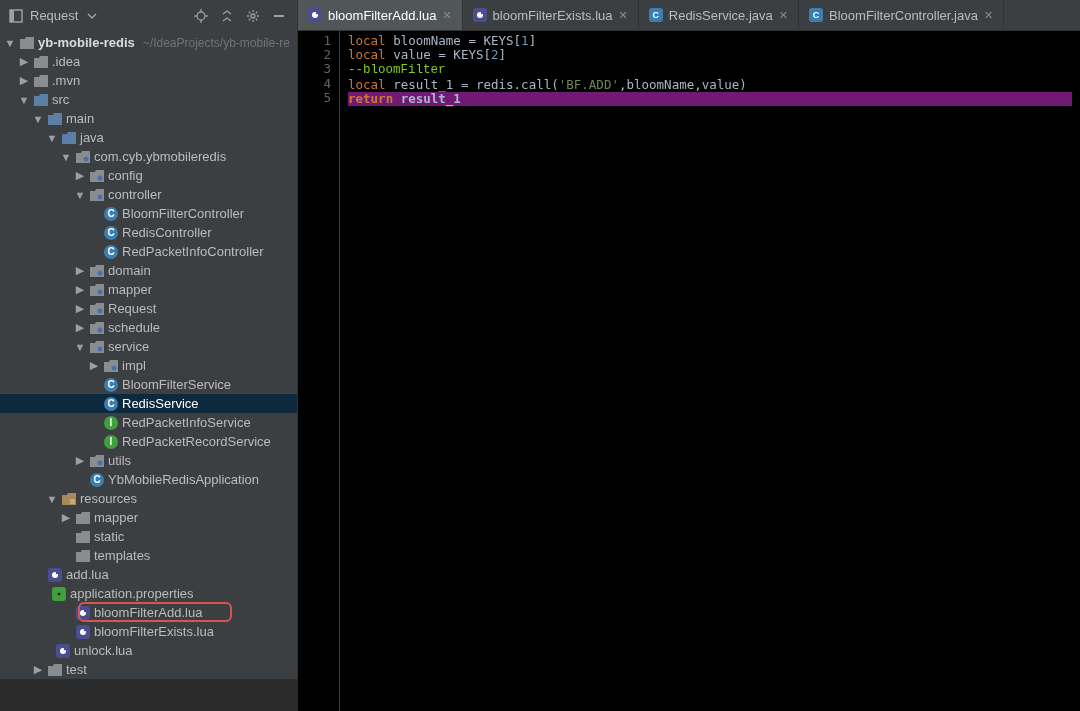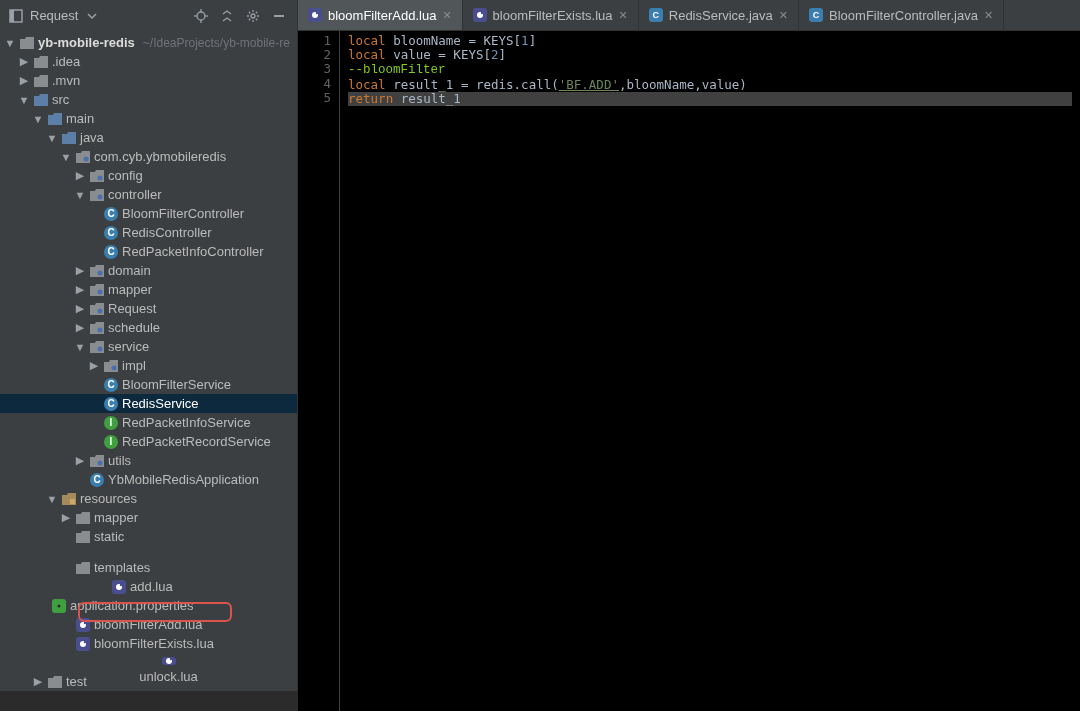--- a/index.html
+++ b/index.html
@@ -68,24 +68,24 @@
   .gutter {
     width:42px; background:#000; color:#606366;
     text-align:right; padding:3px 8px 0 0; line-height:14.2px;
     border-right:1px solid #404040;
   }
   .code {
     flex:1; padding:3px 8px 0 8px; line-height:14.2px;
     white-space:pre; color:#A9B7C6;
   }
   .line { display:block; }
-  .line.curr { background:#404040; }
+  .line.curr { background:#701a75;font-weight:bold; }
   .kw { color:#CC7832; }
   .num { color:#6897BB; }
-  .str { color:#6A8759;text-decoration:underline; }
+  .str { color:#6A8759; }
   .cmt { color:#84cc16;font-family:Liberation Mono, monospace; }
   .sidebar-wrap { position:relative; width:298px; }
   svg { display:block; }
   .ico-btn { display:flex; align-items:center; justify-content:center; width:20px; height:20px; color:#9aa0a6; }
 </style>
 </head>
 <body>
 
 <div class="top-row">
   <div class="sidebar-head">
@@ -386,30 +386,30 @@
           </div>
           <div class="tree-row" style="padding-left: 60px;">
             <span class="arrow"></span>
             <span class="file-icon">
               <svg width="14" height="12" viewBox="0 0 14 12">
                 <path d="M0 2 L5 2 L6 0 L14 0 L14 12 L0 12 Z" fill="#8a8d8f"></path>
               </svg>
             </span>
             <span class="label">static</span>
           </div>
-          <div class="tree-row" style="padding-left: 60px; margin-top: 12px;">
+          <div class="tree-row" style="padding-left: 60px;">
             <span class="arrow"></span>
             <span class="file-icon">
               <svg width="14" height="12" viewBox="0 0 14 12">
                 <path d="M0 2 L5 2 L6 0 L14 0 L14 12 L0 12 Z" fill="#8a8d8f"></path>
               </svg>
             </span>
             <span class="label">templates</span>
           </div>
-          <div class="tree-row" style="padding-left: 96px;">
+          <div class="tree-row" style="padding-left: 32px;">
             <span class="arrow"></span>
             <span class="file-icon fi-lua">
               <svg width="8" height="8" viewBox="0 0 8 8">
                 <circle cx="4" cy="4" r="3" fill="#fff"></circle>
                 <circle cx="6" cy="2" r="1.2" fill="#4a4e8f"></circle>
               </svg>
             </span>
             <span class="label">add.lua</span>
           </div>
           <div class="tree-row" style="padding-left: 36px;">
@@ -435,21 +435,21 @@
           <div class="tree-row" style="padding-left: 60px;">
             <span class="arrow"></span>
             <span class="file-icon fi-lua">
               <svg width="8" height="8" viewBox="0 0 8 8">
                 <circle cx="4" cy="4" r="3" fill="#fff"></circle>
                 <circle cx="6" cy="2" r="1.2" fill="#4a4e8f"></circle>
               </svg>
             </span>
             <span class="label">bloomFilterExists.lua</span>
           </div>
-          <div class="tree-row" style="padding-left: 40px; flex-direction: column;">
+          <div class="tree-row" style="padding-left: 40px;">
             <span class="arrow"></span>
             <span class="file-icon fi-lua">
               <svg width="8" height="8" viewBox="0 0 8 8">
                 <circle cx="4" cy="4" r="3" fill="#fff"></circle>
                 <circle cx="6" cy="2" r="1.2" fill="#4a4e8f"></circle>
               </svg>
             </span>
             <span class="label">unlock.lua</span>
           </div>
           <div class="tree-row" style="padding-left: 32px;">

